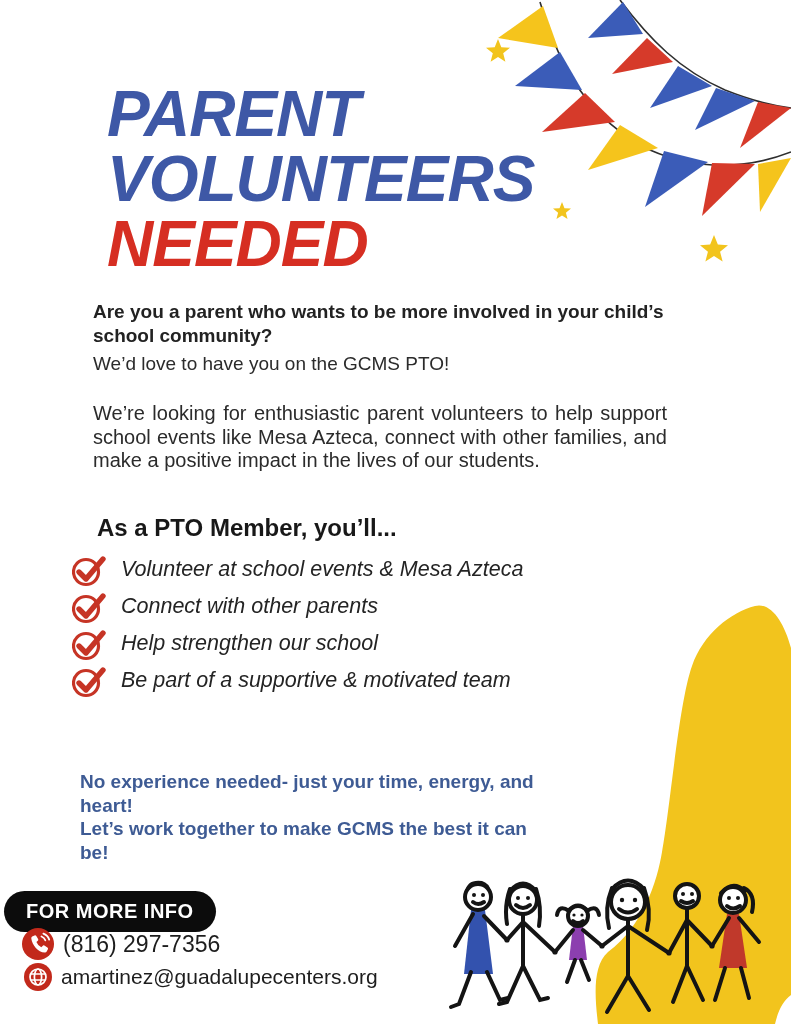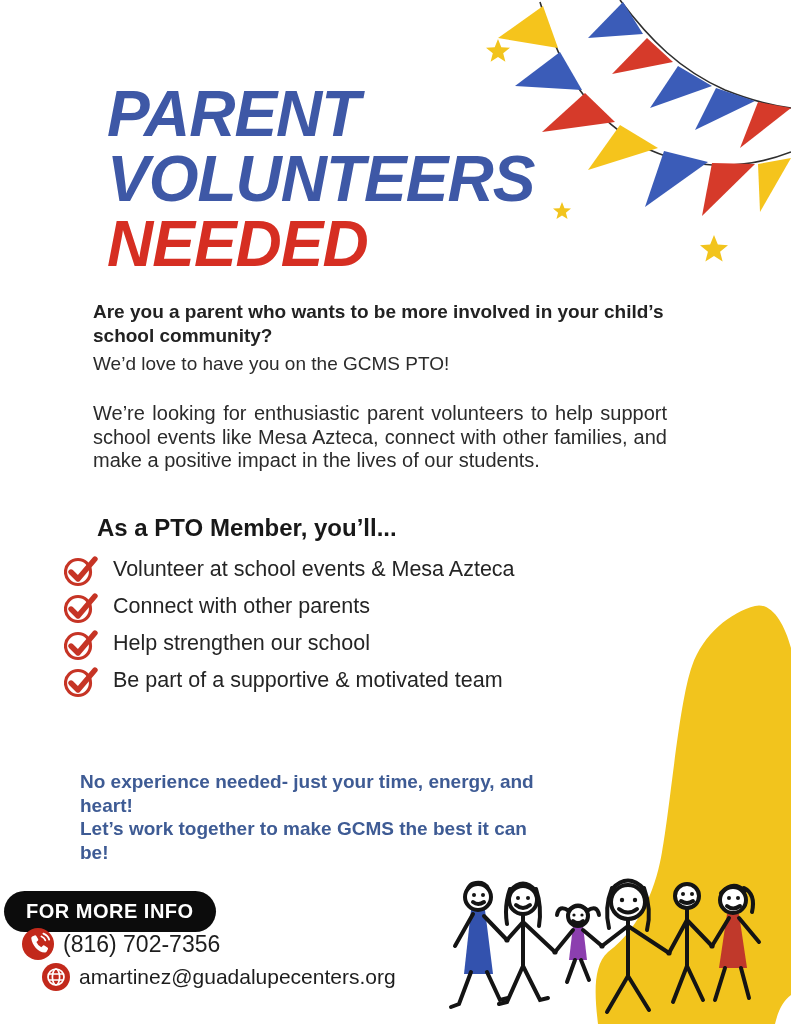--- a/index.html
+++ b/index.html
@@ -23,36 +23,36 @@
   
   .intro{position:absolute;left:93px;top:300px;width:574px;}
   .intro .question{font-size:19px;line-height:24px;font-weight:bold;margin:0;color:#222;}
   .intro .invite{font-size:19px;line-height:24px;margin:4px 0 0 0;color:#2b2b2b;}
   .intro .paragraph{font-size:20px;line-height:23.5px;margin:26px 0 0 0;
                     text-align:justify;color:#2b2b2b;}
 
   
   .member-heading{position:absolute;left:97px;top:514px;margin:0;
                   font-size:24px;font-weight:bold;color:#181818;}
-  .checklist{position:absolute;left:64px;top:551px;}
+  .checklist{position:absolute;left:72px;top:551px;font-style:italic;}
   .check-row{display:flex;align-items:center;gap:13px;height:37px;}
   .check-row .label{font-size:21.5px;color:#242424;}
   .check-icon{flex:0 0 auto;margin-top:2px;}
 
   
   .closing{position:absolute;left:80px;top:748px;width:468px;color:#3E5B94;margin-top:22px;}
   .closing p{margin:0;font-size:19px;line-height:23.5px;font-weight:bold;}
 
   
   .info-pill{position:absolute;left:4px;top:891px;background:#0c0c0c;color:#fff;
              border-radius:22px;padding:9px 22px;font-size:20px;font-weight:bold;
              letter-spacing:0.5px;display:inline-block;}
   .contact-row{position:absolute;display:flex;align-items:center;gap:9px;}
   .contact-row.phone{left:22px;top:928px;}
-  .contact-row.email{left:42px;top:963px;}
+  .contact-row.email{left:24px;top:963px;}
   .contact-row .value{color:#1d1d1d;}
   .contact-row.phone .value{font-size:23px;}
   .contact-row.email .value{font-size:21px;}
 </style>
 </head>
 <body>
 
 <div class="page">
 
   <svg class="bunting" width="351" height="230" viewBox="0 0 351 230">
@@ -226,21 +226,21 @@
 
   <div class="info-pill">FOR MORE INFO</div>
 
   <div class="contact-row phone">
     <svg width="32" height="32" viewBox="0 0 32 32">
       <circle cx="16" cy="16" r="16" fill="#C2291B"></circle>
       <path d="M10.2,8.6 l2.3,-1.2 q1.1,-0.5 1.8,0.6 l1.8,3 q0.6,1 -0.3,1.8 l-1.4,1.2 q1.6,3.8 4.9,5.3 l1.3,-1.4 q0.8,-0.9 1.8,-0.3 l3,1.9 q1,0.7 0.5,1.8 l-1.2,2.2 q-0.6,1.1 -1.9,1 C16,24 10.2,17.2 9.3,10.4 q-0.1,-1.2 0.9,-1.8 Z" fill="#fff"></path>
       <path d="M19.5,8.5 q2.8,1 3.8,3.8" stroke="#fff" stroke-width="1.8" fill="none" stroke-linecap="round"></path>
       <path d="M21.4,5.6 q4.3,1.6 5.8,6" stroke="#fff" stroke-width="1.8" fill="none" stroke-linecap="round"></path>
     </svg>
-    <span class="value">(816) 702-7356</span>
+    <span class="value">(816) 297-7356</span>
   </div>
 
   <div class="contact-row email">
     <svg width="28" height="28" viewBox="0 0 28 28">
       <circle cx="14" cy="14" r="14" fill="#C2291B"></circle>
       <circle cx="14" cy="14" r="8" stroke="#fff" stroke-width="1.7" fill="none"></circle>
       <ellipse cx="14" cy="14" rx="3.6" ry="8" stroke="#fff" stroke-width="1.7" fill="none"></ellipse>
       <path d="M7,11 L21,11 M7,17 L21,17" stroke="#fff" stroke-width="1.7" fill="none"></path>
     </svg>
     <span class="value">amartinez@guadalupecenters.org</span>

